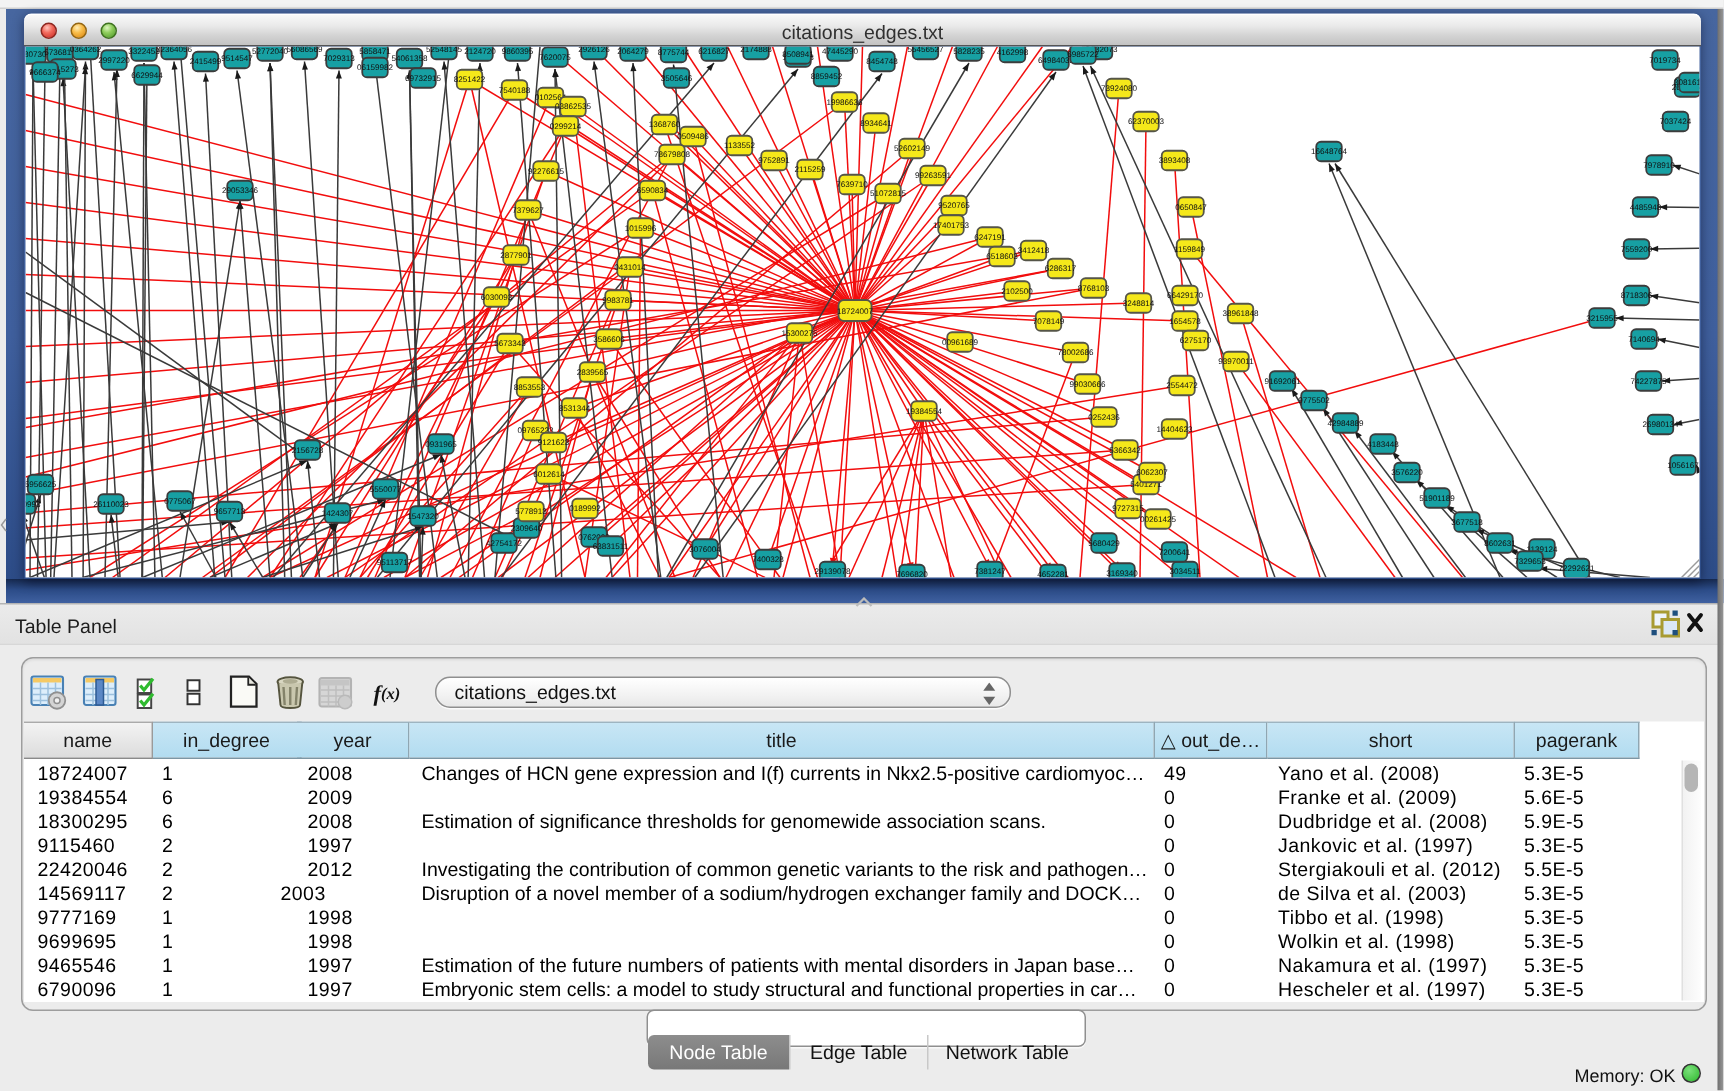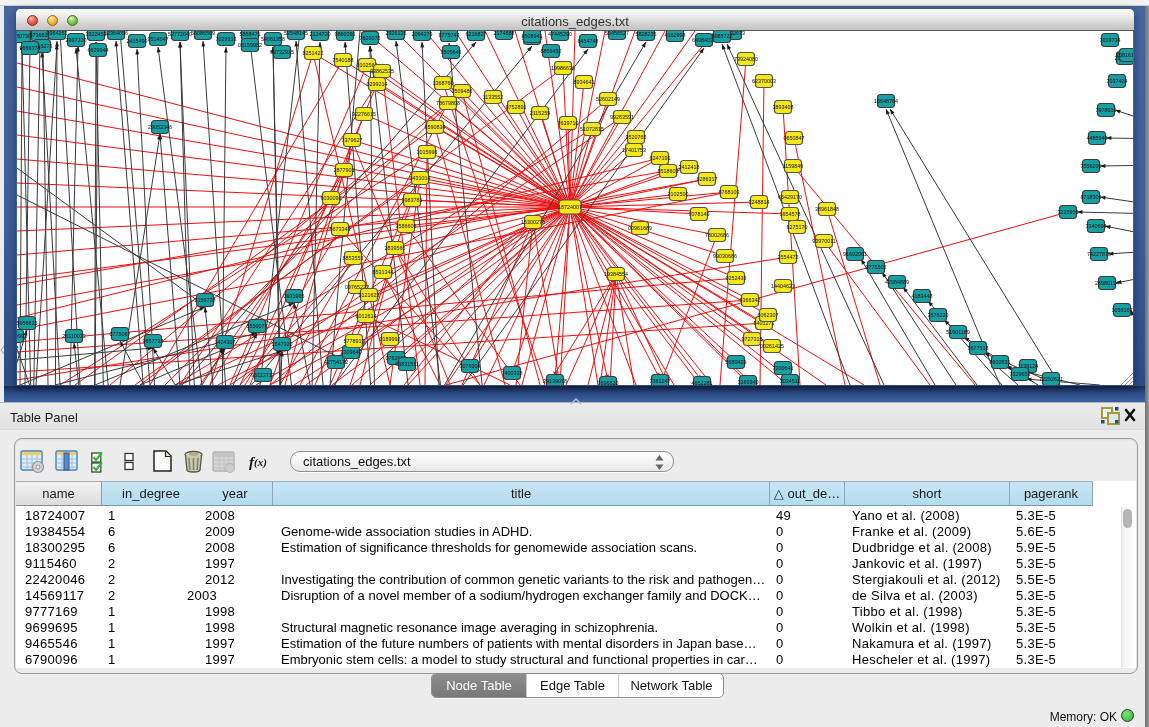--- a/index.html
+++ b/index.html
@@ -35,21 +35,21 @@
   border-top:1px solid #aaa; border-bottom:1px solid #8a8a8a; }
 .row { position:absolute; left:16px; width:1104px; height:16px; font-size:13px; color:#000; letter-spacing:0.3px; }
 .row .c { position:absolute; top:1px; white-space:nowrap; }
 .row .t { max-width:489px; overflow:hidden; letter-spacing:0; }
 
 #sbar { left:1121px; top:507px; width:13px; height:160px; background:linear-gradient(90deg,#f2f2f2,#fdfdfd); border-left:1px solid #e0e0e0; }
 #sthumb { left:1123px; top:509px; width:9px; height:19px; background:#b5b5b5; border-radius:5px; }
 
 #tabs { left:431px; top:673px; width:293px; height:25px; border:1px solid #8f8f8f; border-radius:5px;
   background:#fff; box-shadow:0 1px 0 rgba(255,255,255,.7); }
-.tab { position:absolute; top:0; height:23px; font-size:13px; line-height:23px; text-align:center; color:#111; }
+.tab { position:absolute; top:16px; height:23px; font-size:13px; line-height:23px; text-align:center; color:#111; }
 #tab1 { left:0; width:94px; border-radius:4px 0 0 4px;
   background:linear-gradient(180deg,#8d8d8d,#787878); color:#fff; }
 #tab2 { left:94px; width:92px; border-left:1px solid #c8c8c8; }
 #tab3 { left:186px; width:106px; border-left:1px solid #c8c8c8; }
 
 #mem { left:1000px; top:710px; width:117px; text-align:right; font-size:12px; color:#111; }
 #memdot { left:1121px; top:709px; width:13px; height:13px; border-radius:50%;
   background:radial-gradient(circle at 38% 32%,#7ae07a,#2db82d); border:1.5px solid #333; }
 #rightstrip { left:1145px; top:6px; width:4px; height:721px;
   background:linear-gradient(90deg,#6f6f6f,#989898); }
@@ -943,29 +943,29 @@
 <div class="hd abs" style="left:102px;width:99px;">in_degree</div>
 <div class="hd abs" style="left:198px;width:75px;">year</div>
 <div class="hd abs" style="left:273px;width:497px;">title</div>
 <div class="hd abs" style="left:770px;width:75px;">△ out_de…</div>
 <div class="hd abs" style="left:845px;width:165px;">short</div>
 <div class="hd abs" style="left:1010px;width:83px;">pagerank</div>
 <div class="row" style="top:507px">
 <span class="c" style="left:9px">18724007</span>
 <span class="c" style="left:92px">1</span>
 <span class="c" style="left:189px">2008</span>
+<span class="c t" style="left:265px">Changes of HCN gene expression and I(f) currents in Nkx2.5-positive cardiomyoc…</span>
 <span class="c" style="left:760px">49</span>
 <span class="c" style="left:836px">Yano et al. (2008)</span>
 <span class="c" style="left:1000px">5.3E-5</span>
 </div>
 <div class="row" style="top:523px">
 <span class="c" style="left:9px">19384554</span>
 <span class="c" style="left:92px">6</span>
 <span class="c" style="left:189px">2009</span>
-<span class="c t" style="left:265px">Genome-wide association studies in ADHD.</span>
 <span class="c" style="left:760px">0</span>
 <span class="c" style="left:836px">Franke et al. (2009)</span>
 <span class="c" style="left:1000px">5.6E-5</span>
 </div>
 <div class="row" style="top:539px">
 <span class="c" style="left:9px">18300295</span>
 <span class="c" style="left:92px">6</span>
 <span class="c" style="left:189px">2008</span>
 <span class="c t" style="left:265px">Estimation of significance thresholds for genomewide association scans.</span>
 <span class="c" style="left:760px">0</span>
@@ -1003,21 +1003,20 @@
 <span class="c" style="left:92px">1</span>
 <span class="c" style="left:189px">1998</span>
 <span class="c" style="left:760px">0</span>
 <span class="c" style="left:836px">Tibbo et al. (1998)</span>
 <span class="c" style="left:1000px">5.3E-5</span>
 </div>
 <div class="row" style="top:619px">
 <span class="c" style="left:9px">9699695</span>
 <span class="c" style="left:92px">1</span>
 <span class="c" style="left:189px">1998</span>
-<span class="c t" style="left:265px">Structural magnetic resonance image averaging in schizophrenia.</span>
 <span class="c" style="left:760px">0</span>
 <span class="c" style="left:836px">Wolkin et al. (1998)</span>
 <span class="c" style="left:1000px">5.3E-5</span>
 </div>
 <div class="row" style="top:635px">
 <span class="c" style="left:9px">9465546</span>
 <span class="c" style="left:92px">1</span>
 <span class="c" style="left:189px">1997</span>
 <span class="c t" style="left:265px">Estimation of the future numbers of patients with mental disorders in Japan base…</span>
 <span class="c" style="left:760px">0</span>

